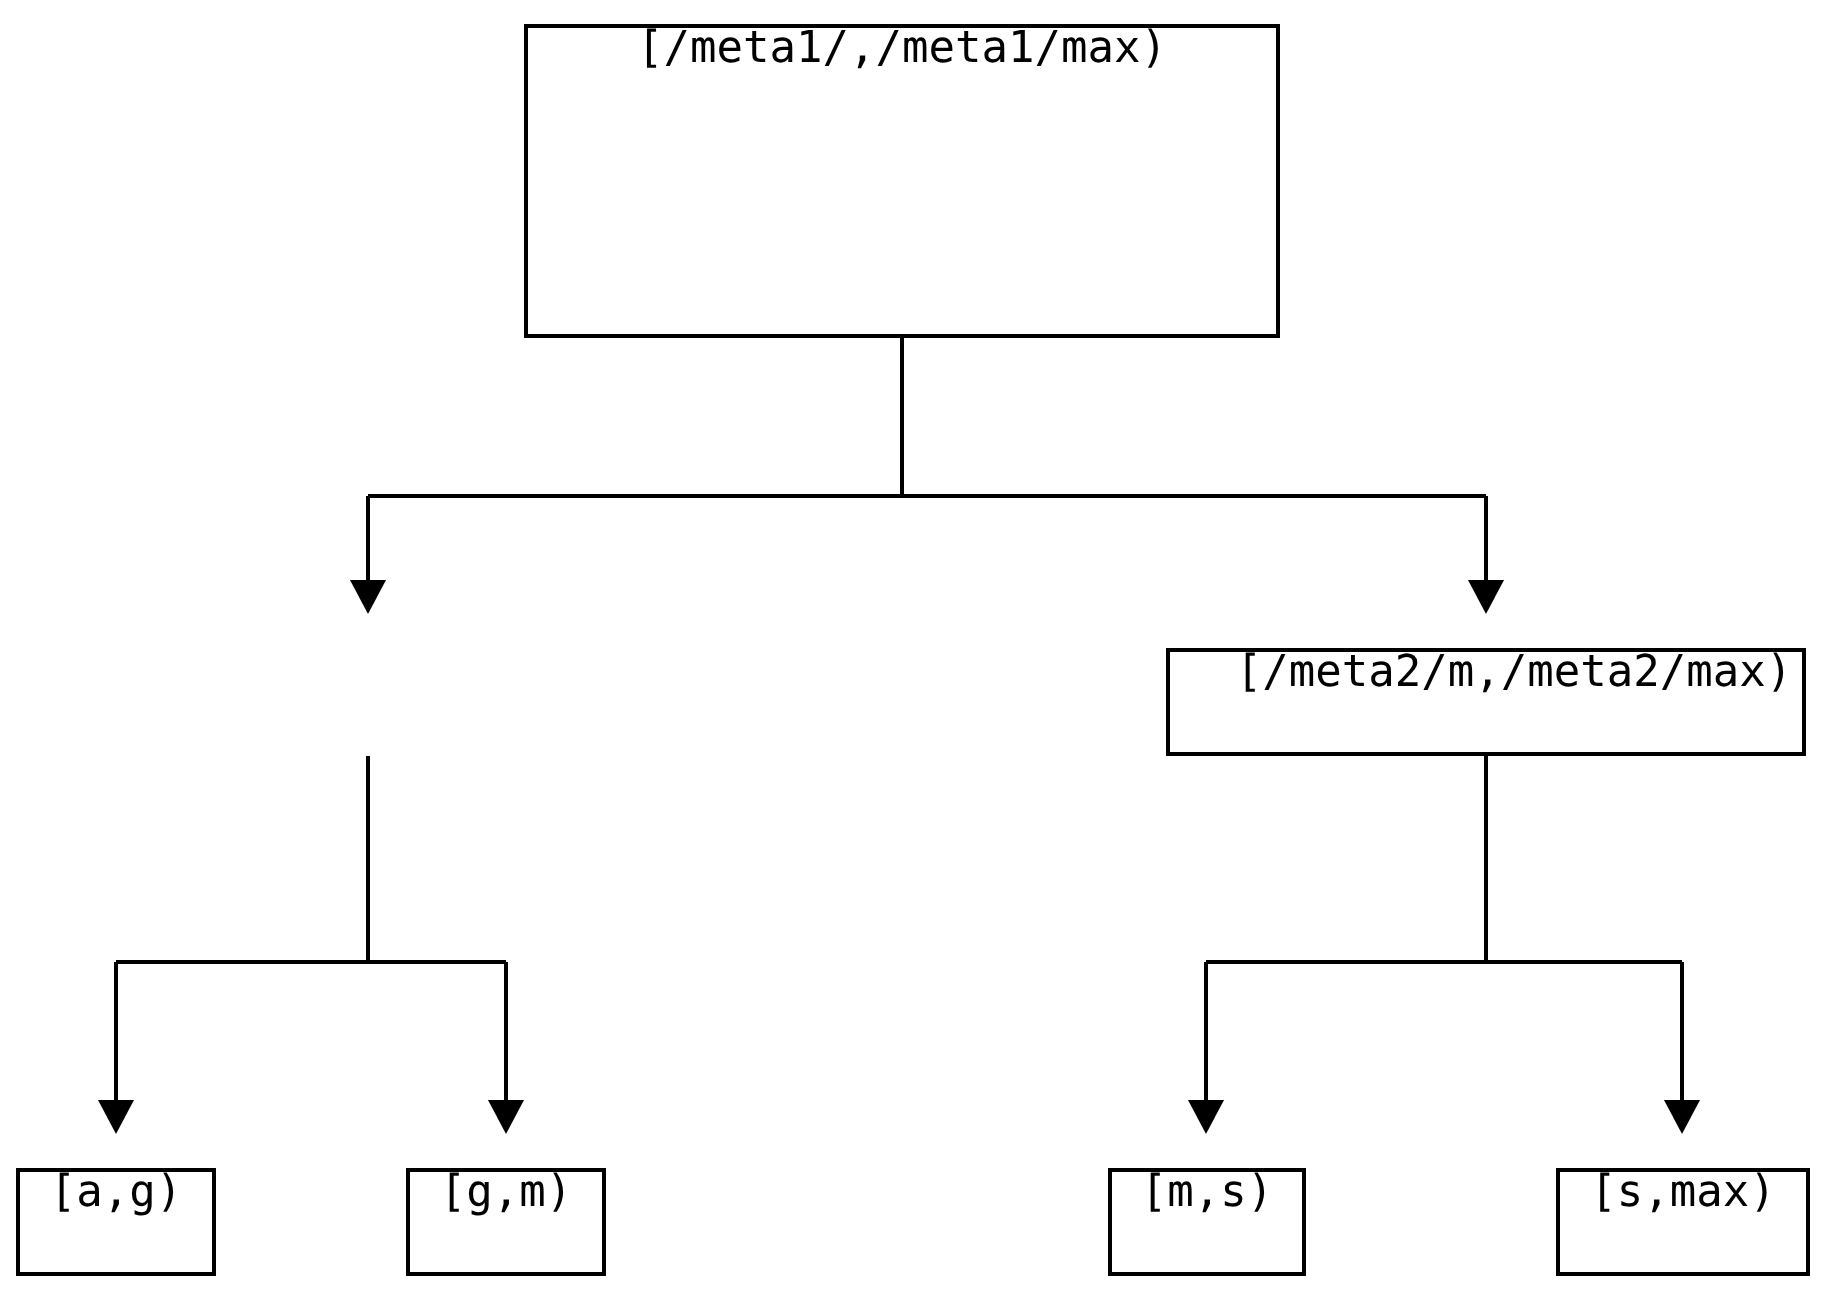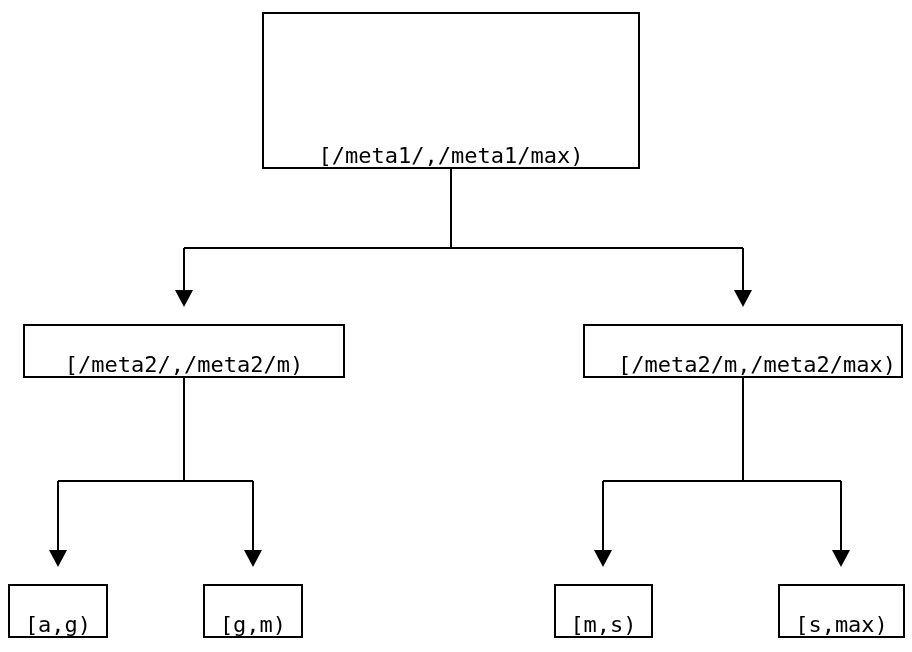--- a/index.html
+++ b/index.html
@@ -22,21 +22,21 @@
     width: 912px;
     height: 652px;
   }
   .node {
     position: absolute;
     box-sizing: border-box;
     border: 2px solid #000000;
     background: #ffffff;
     color: #000000;
     display: flex;
-    align-items: flex-end;
+    align-items: flex-start;
     justify-content: center;
     font-size: 22px;
     line-height: 1;
     white-space: nowrap;
   }
   .node-root  { left: 262px; top: 12px;  width: 378px; height: 157px; }
   .node-l2l   { left: 23px;  top: 324px; width: 322px; height: 54px; }
   .node-l2r   { left: 583px; top: 324px; width: 320px; height: 54px; padding-left: 28px; }
   .node-leaf1 { left: 8px;   top: 584px; width: 100px; height: 54px; }
   .node-leaf2 { left: 203px; top: 584px; width: 100px; height: 54px; }
@@ -60,23 +60,20 @@
 
     <path d="M743,378 L743,481 M603,481 L841,481 M603,481 L603,550 M841,481 L841,550" stroke="#000000" stroke-width="2" fill="none"></path>
     <polygon points="594,550 612,550 603,567" fill="#000000"></polygon>
     <polygon points="832,550 850,550 841,567" fill="#000000"></polygon>
   </svg>
 
   <div class="node node-root">
     <span>[/meta1/,/meta1/max)</span>
   </div>
 
-  <div class="node node-l2l">
-    <span>[/meta2/,/meta2/m)</span>
-  </div>
 
   <div class="node node-l2r">
     <span>[/meta2/m,/meta2/max)</span>
   </div>
 
   <div class="node node-leaf2">
     <span>[g,m)</span>
   </div>
 
   <div class="node node-leaf1">

